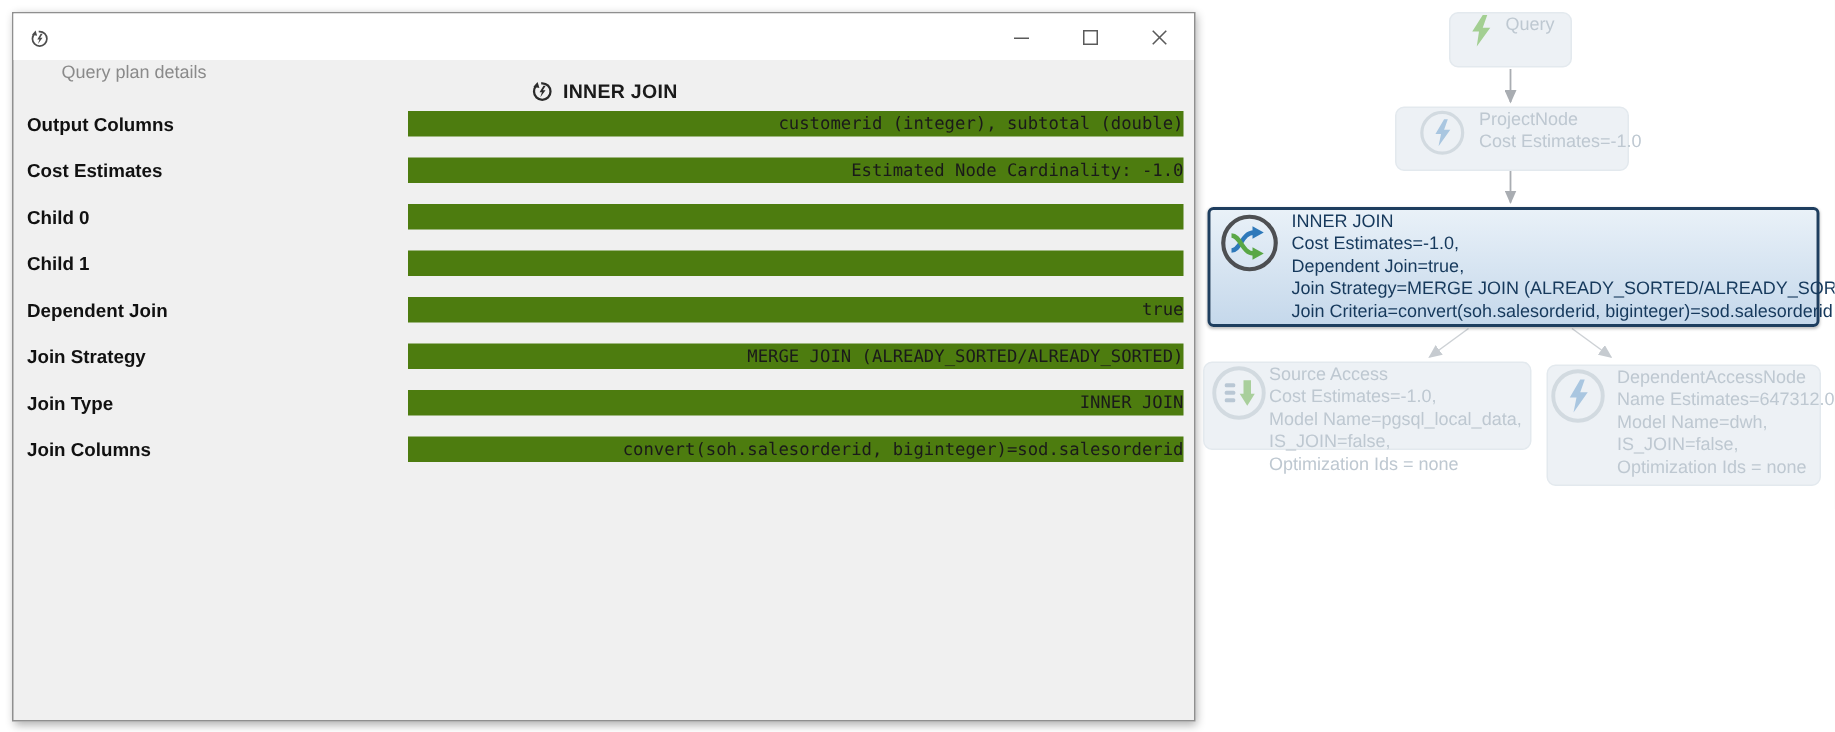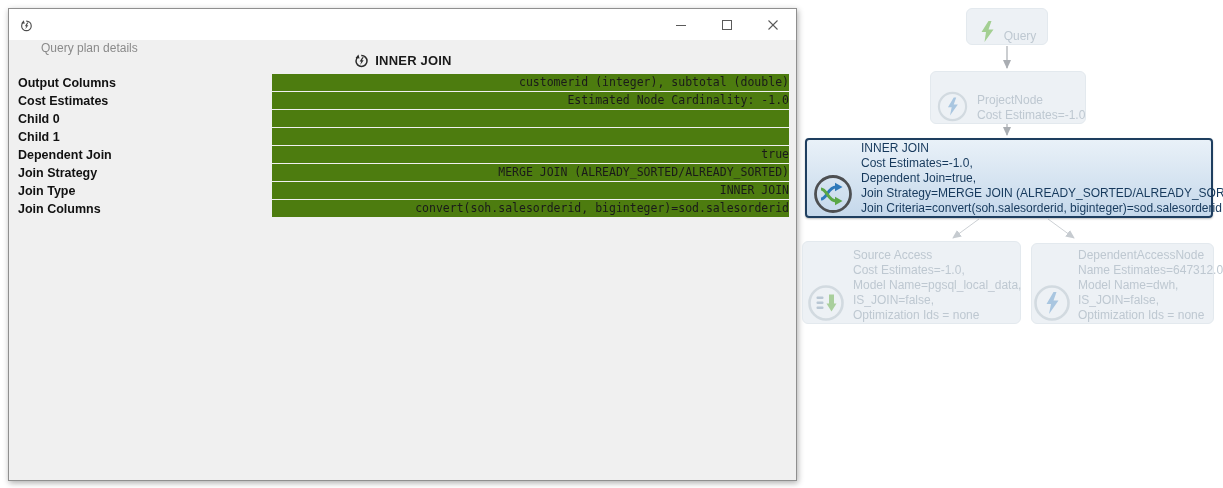--- a/index.html
+++ b/index.html
@@ -16,30 +16,30 @@
   .title { margin-left:8px; font-size:12px; color:#8a8a8a;margin-top:46px; }
   .win-buttons { margin-left:auto; display:flex; height:31px; }
   .win-btn { width:46px; height:31px; display:flex; align-items:center; justify-content:center; }
 
   .dlg-header { margin-top:10px; height:20px; display:flex; align-items:center;
                 justify-content:center; gap:6px; }
   .dlg-header-icon { width:16px; height:16px; color:#2b2b2b; display:flex; }
   .dlg-header-text { font-size:13px; font-weight:bold; color:#1a1a1a; letter-spacing:.2px; }
 
   .form { margin-top:4px; padding:0 7px 0 9px; }
-  .row { display:flex; align-items:center; height:17px; margin-bottom:1px; }
+  .row { display:flex; align-items:center; height:17px; margin-bottom:14px; }
   .row-label { width:254px; font-size:12.5px; font-weight:bold; color:#111; }
   .row-field { flex:1; height:17px; background:#4d7c0f; line-height:17px;
                font-family:"DejaVu Sans Mono", monospace;
                font-size:11.5px; color:#1a1a1a; white-space:nowrap; overflow:hidden;text-align:right; }
 
   
   .diagram { position:absolute; left:0; top:0; width:1223px; height:488px; }
   .edges { position:absolute; left:0; top:0; z-index:0; }
-  .node { position:absolute; z-index:1; display:flex; align-items:flex-end;
+  .node { position:absolute; z-index:1; display:flex; align-items:flex-start;
           border-radius:6px; font-size:12px; line-height:15px; }
   .node.faded { background:#edf1f5; border:1px solid #e3e9ee; color:#bec8d1; }
   .node.selected { background:linear-gradient(#e9f1f8,#c5d8eb); border:2px solid #1e3e5f;
                    border-radius:4px; color:#16395c; box-shadow:0 1px 2px rgba(0,0,0,.25); }
   .node-icon { flex:none; display:flex; }
   .node-text { white-space:nowrap; }
 </style>
 </head>
 <body>
 
@@ -144,21 +144,21 @@
 
     <div class="node faded" style="left:966px;top:8px;width:82px;height:37px;justify-content:center;gap:8px;">
       <span class="node-icon">
         <svg width="18" height="24" viewBox="0 0 18 24">
           <path d="M10.5 1 L3.5 12 H8 L6.5 22 L15.5 9.5 H10.5 L13.5 1 Z" fill="#a3cf92"></path>
         </svg>
       </span>
       <span class="node-text">Query</span>
     </div>
 
-    <div class="node faded" style="left:930px;top:71px;width:156px;height:53px;padding-left:5px;gap:8px;">
+    <div class="node faded" style="left:930px;top:71px;width:156px;height:43px;padding-left:14px;gap:8px;">
       <span class="node-icon">
         <svg width="33" height="33" viewBox="0 0 40 40">
           <circle cx="20" cy="20" r="16.5" fill="none" stroke="#d2dae0" stroke-width="2.6"></circle>
           <path d="M21.5 9 L14.5 21 H19 L17 31 L26.5 17.5 H21.5 L24.5 9 Z" fill="#a9c6e0"></path>
         </svg>
       </span>
       <div class="node-text">
         <div>ProjectNode</div>
         <div>Cost Estimates=-1.0</div>
       </div>
@@ -176,21 +176,21 @@
       </span>
       <div class="node-text">
         <div>INNER JOIN</div>
         <div>Cost Estimates=-1.0,</div>
         <div>Dependent Join=true,</div>
         <div>Join Strategy=MERGE JOIN (ALREADY_SORTED/ALREADY_SORTED),</div>
         <div>Join Criteria=convert(soh.salesorderid, biginteger)=sod.salesorderid</div>
       </div>
     </div>
 
-    <div class="node faded" style="left:802px;top:241px;width:219px;height:83px;padding-left:3px;gap:7px;">
+    <div class="node faded" style="left:802px;top:241px;width:219px;height:59px;padding-left:3px;gap:0;">
       <span class="node-icon">
         <svg width="40" height="40" viewBox="0 0 40 40">
           <circle cx="20" cy="20" r="16.5" fill="none" stroke="#d2dae0" stroke-width="2.6"></circle>
           <rect x="10.5" y="13.5" width="7" height="2.6" rx="1" fill="#b9c7d4"></rect>
           <rect x="10.5" y="18.5" width="7" height="2.6" rx="1" fill="#b9c7d4"></rect>
           <rect x="10.5" y="23.5" width="7" height="2.6" rx="1" fill="#b9c7d4"></rect>
           <rect x="23" y="11.5" width="5" height="9.5" fill="#a9cf9c"></rect>
           <polygon points="20.5,20.5 30.5,20.5 25.5,28.5" fill="#a9cf9c"></polygon>
         </svg>
       </span>

